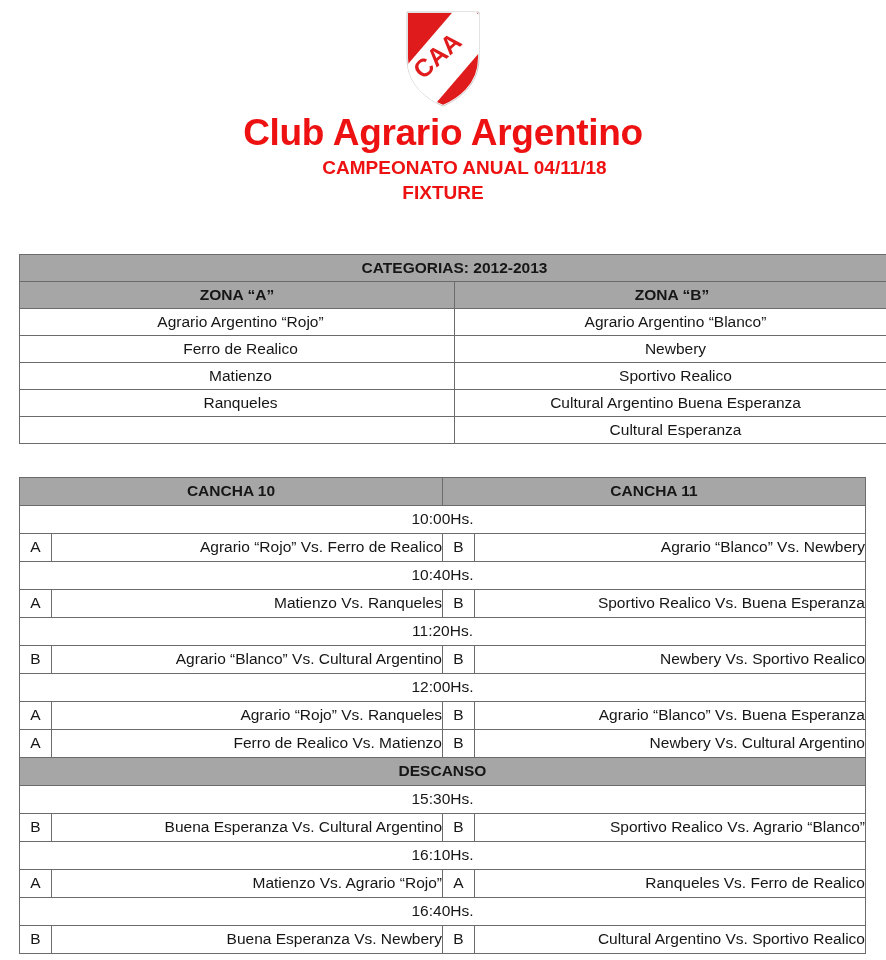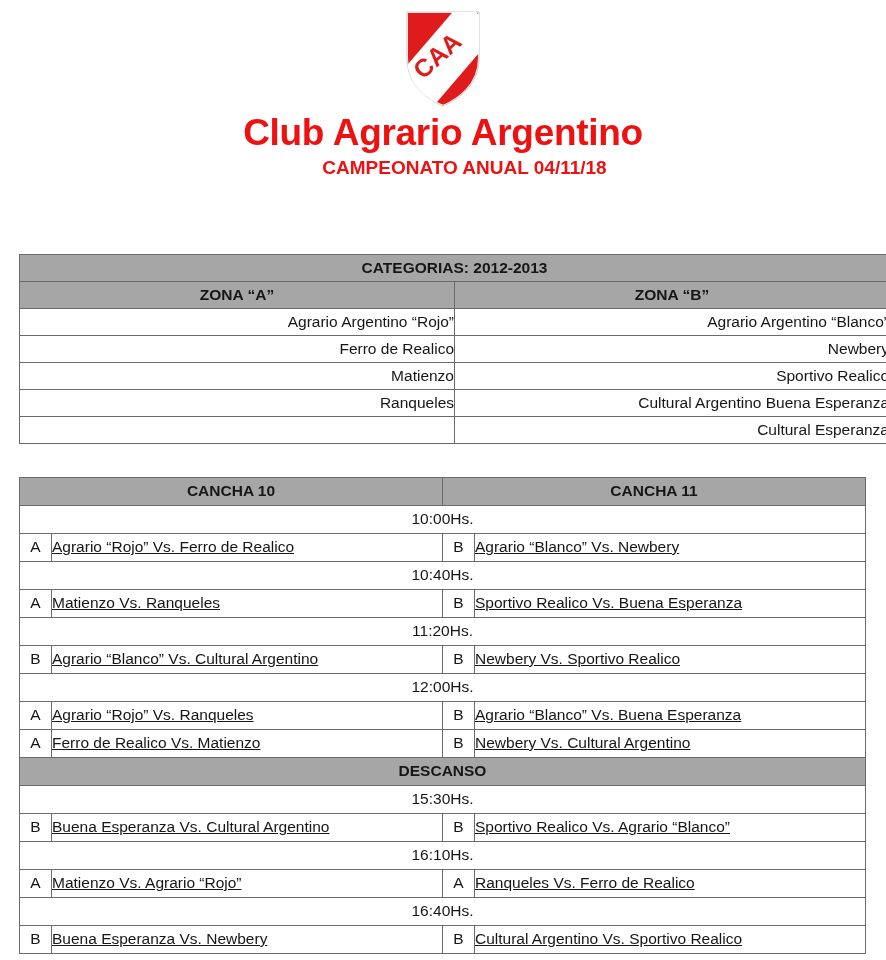--- a/index.html
+++ b/index.html
@@ -66,58 +66,59 @@
     background: #ffffff;
     overflow: hidden;
     white-space: nowrap;
   }
   .gray {
     background: #a6a6a6 !important;
     font-weight: bold;
     text-align: center;
   }
   .ctr { text-align: center; }
-  .lft { text-align: right; padding-left: 7px !important; }
+  .lft { text-align: center; padding-left: 7px !important; }
 
   
   #zones-table {
     left: 19px;
     top: 254px;
     width: 871px;
   }
 
   
   #fixture-table {
     left: 19px;
     top: 477px;
     width: 847px;
   }
   #fixture-table td { height: 26px; }
   .zone-cell { width: 32px; text-align: center; }
-  .match-cell { text-align: left; text-decoration: underline; }
+  .match-cell { text-align: right; }
 </style>
 </head>
 <body>
 
 <div class="header">
 
   <svg class="crest" width="92" height="104" viewBox="0 0 92 104">
     <path d="M10 6 L82 6 L82 52 C82 80 60 94 46 100 C32 94 10 80 10 52 Z" fill="#e01b1b" stroke="#ffffff" stroke-width="2"></path>
     <path d="M10 6 L82 6 L82 52 C82 80 60 94 46 100 C32 94 10 80 10 52 Z" fill="none" stroke="#c8c8c8" stroke-width="1"></path>
     <clipPath id="crestClip">
       <path d="M10 6 L82 6 L82 52 C82 80 60 94 46 100 C32 94 10 80 10 52 Z"></path>
     </clipPath>
     <g clip-path="url(#crestClip)">
       <polygon points="66,-6 100,26 28,110 -6,78" fill="#ffffff"></polygon>
     </g>
     <text x="46" y="56" fill="#e01b1b" font-family="Liberation Sans, sans-serif" font-size="25" font-weight="bold" text-anchor="middle" transform="rotate(-42 46 56)">CAA</text>
   </svg>
 
   <div class="club-title">Club Agrario Argentino</div>
   <div class="subtitle">CAMPEONATO ANUAL 04/11/18</div>
+  <div class="subtitle2">FIXTURE</div>
 </div>
 
 <table class="sheet" id="zones-table">
   <tbody id="zones-body">
       <tr>
         <td colspan="2" class="gray">CATEGORIAS: 2012-2013</td>
       </tr>
       <tr>
         <td class="gray" style="width: 423px;">ZONA “A”</td>
         <td class="gray" style="width: 424px;">ZONA “B”</td>

